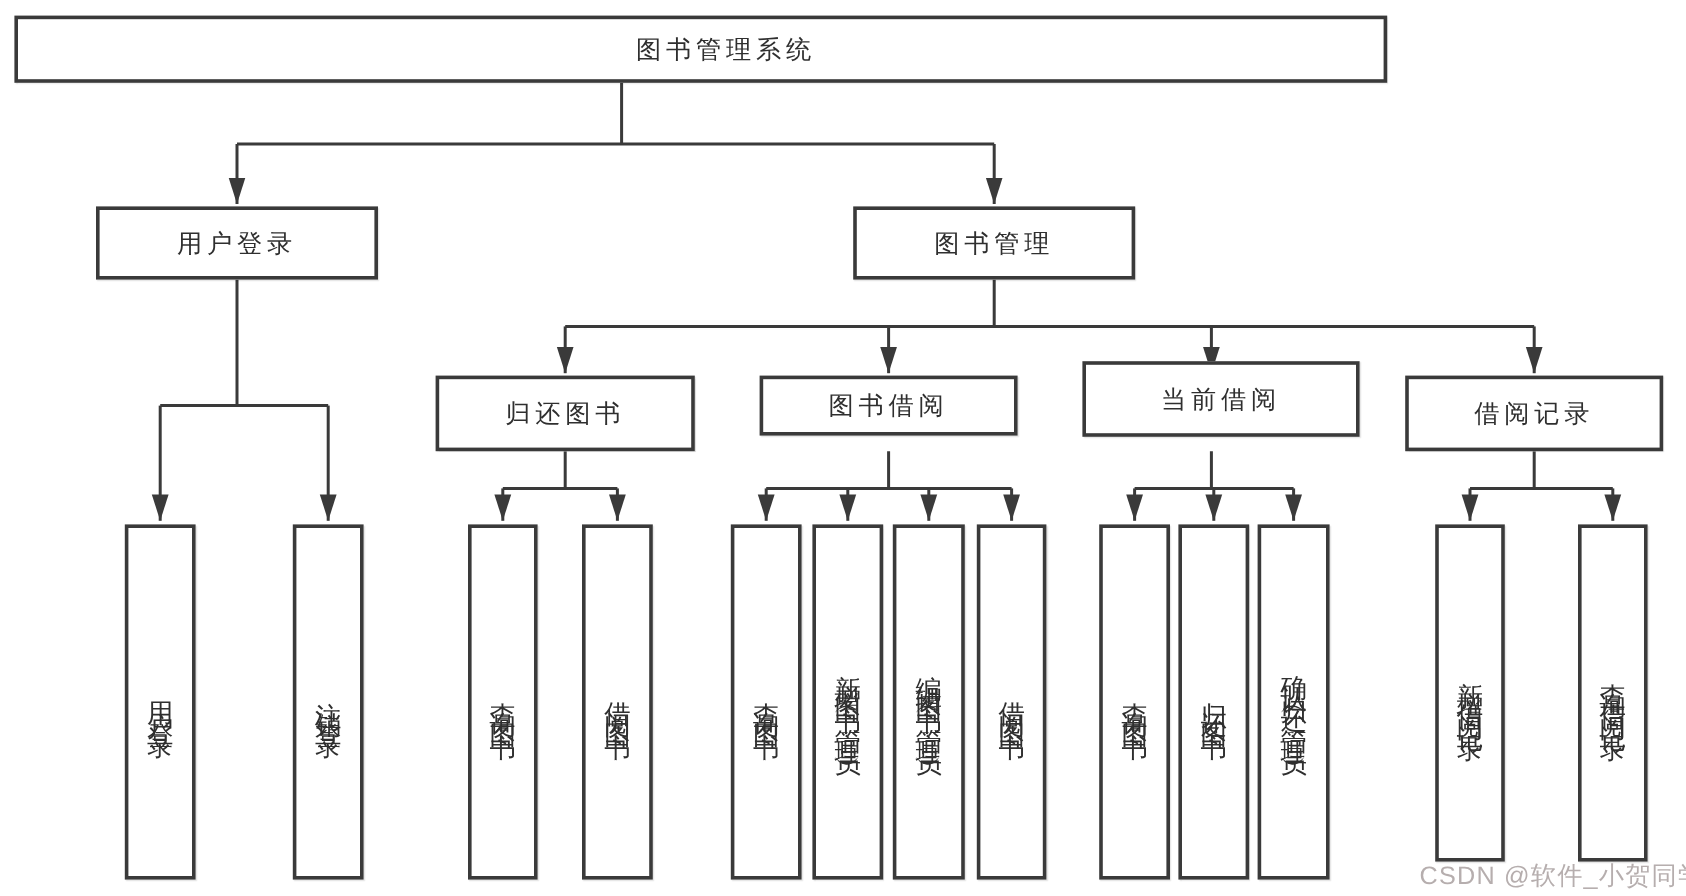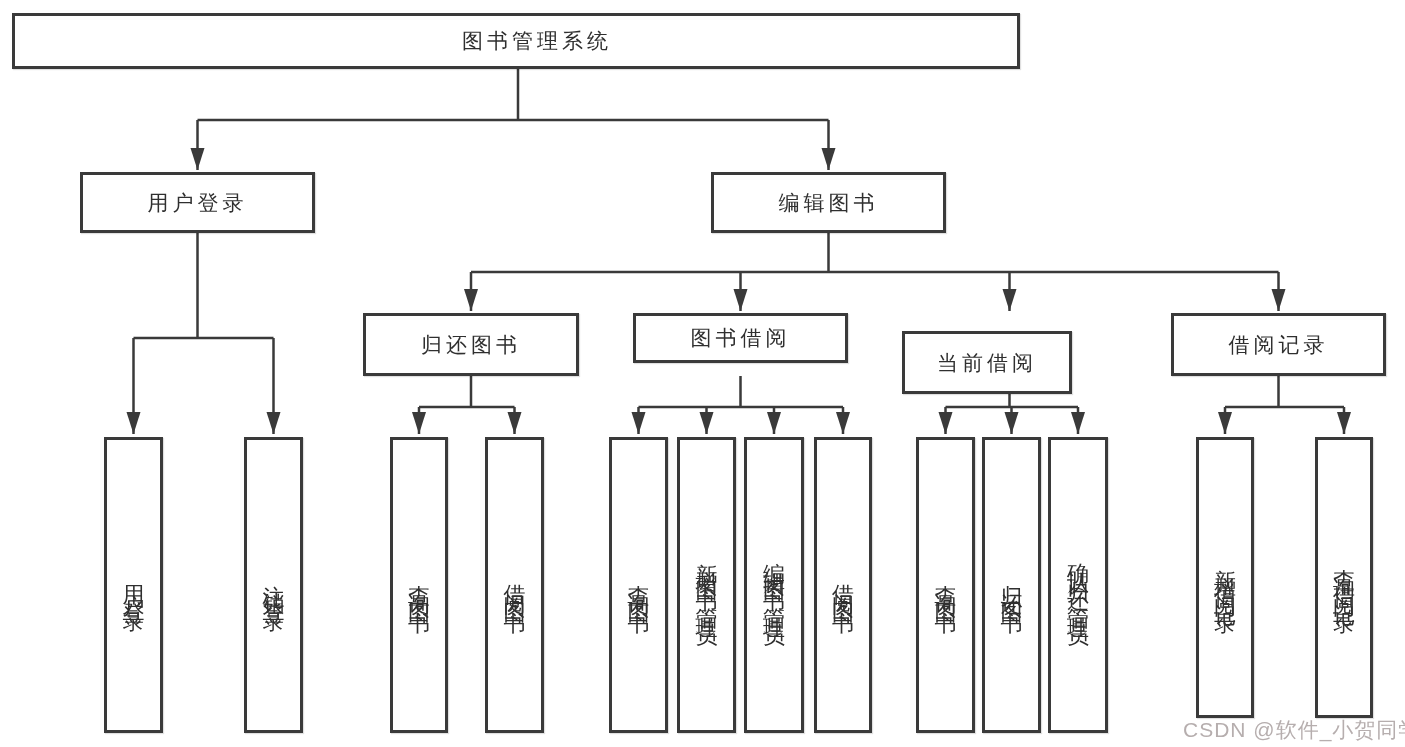--- a/index.html
+++ b/index.html
@@ -92,38 +92,38 @@
       <line x1="774" y1="407" x2="774" y2="434" marker-end="url(#arw)"></line>
       <line x1="843" y1="407" x2="843" y2="434" marker-end="url(#arw)"></line>
       <line x1="945.5" y1="407" x2="945.5" y2="434" marker-end="url(#arw)"></line>
       <line x1="1011.5" y1="407" x2="1011.5" y2="434" marker-end="url(#arw)"></line>
       <line x1="1078" y1="407" x2="1078" y2="434" marker-end="url(#arw)"></line>
       <line x1="1225" y1="407" x2="1225" y2="434" marker-end="url(#arw)"></line>
       <line x1="1344" y1="407" x2="1344" y2="434" marker-end="url(#arw)"></line>
     </g>
   </svg>
 
-  <div class="box" style="left:12px; top:13px; width:1008px; height:56px;padding-left:42px;">
+  <div class="box" style="left:12px; top:13px; width:1144px; height:56px;padding-left:42px;">
     <span class="hlabel">图书管理系统</span>
   </div>
 
   <div class="box" style="left:80px; top:172px; width:235px; height:61px;">
     <span class="hlabel">用户登录</span>
   </div>
   <div class="box" style="left:711px; top:172px; width:235px; height:61px;">
-    <span class="hlabel">编辑图书</span>
+    <span class="hlabel">图书管理</span>
   </div>
 
   <div class="box" style="left:363px; top:313px; width:216px; height:63px;">
     <span class="hlabel">归还图书</span>
   </div>
   <div class="box" style="left:633px; top:313px; width:215px; height:50px;">
     <span class="hlabel">图书借阅</span>
   </div>
-  <div class="box" style="left:902px; top:331px; width:170px; height:63px;">
+  <div class="box" style="left:902px; top:301px; width:231px; height:63px;">
     <span class="hlabel">当前借阅</span>
   </div>
   <div class="box" style="left:1171px; top:313px; width:215px; height:63px;">
     <span class="hlabel">借阅记录</span>
   </div>
 
   <div class="box" style="left:104px; top:437px; width:59px; height:296px;">
     <span class="vlabel">用户登录</span>
   </div>
   <div class="box" style="left:244px; top:437px; width:59px; height:296px;">

